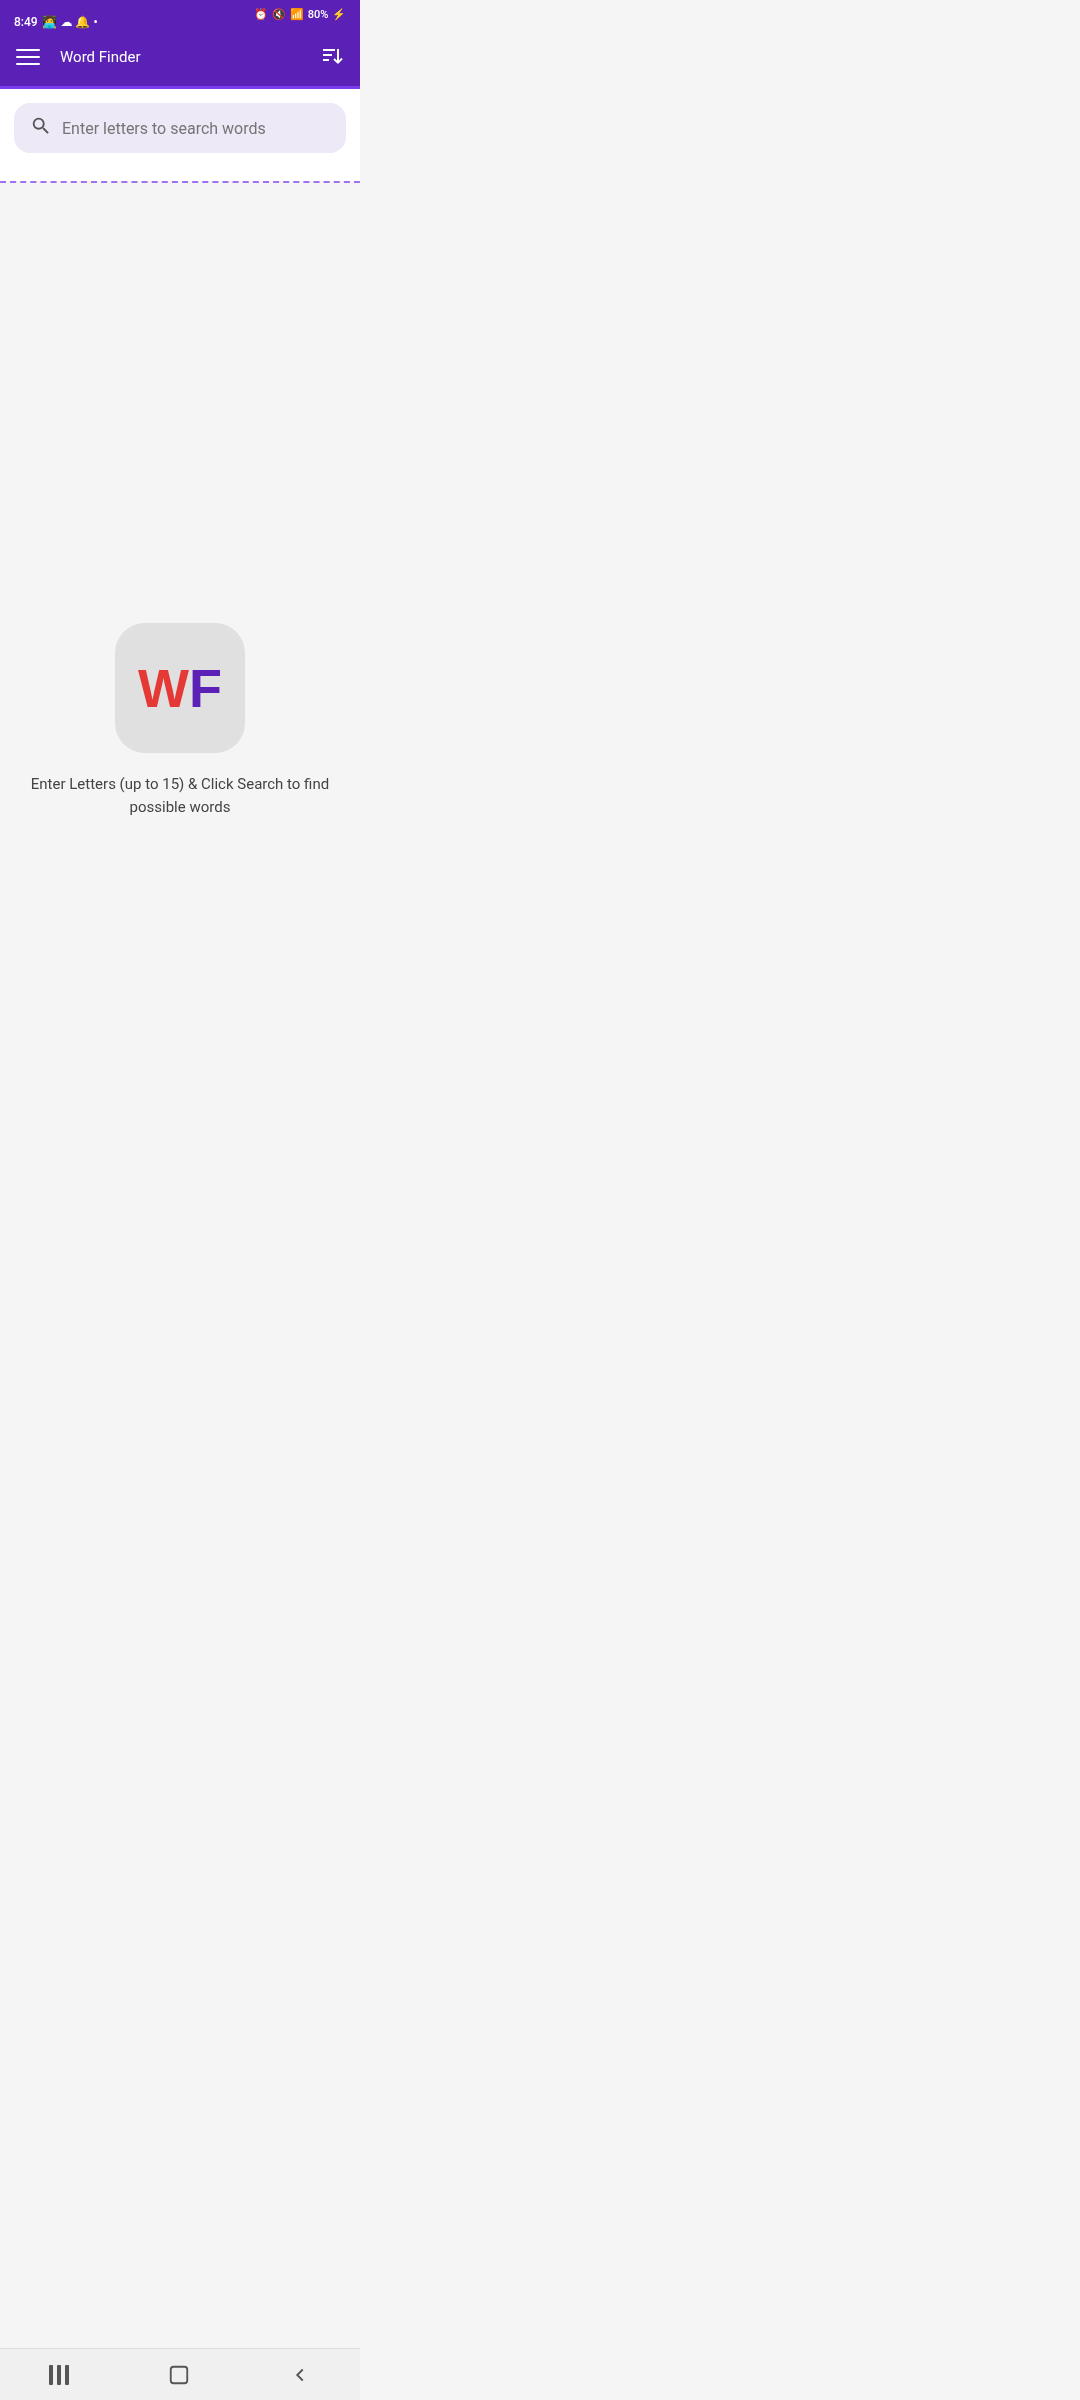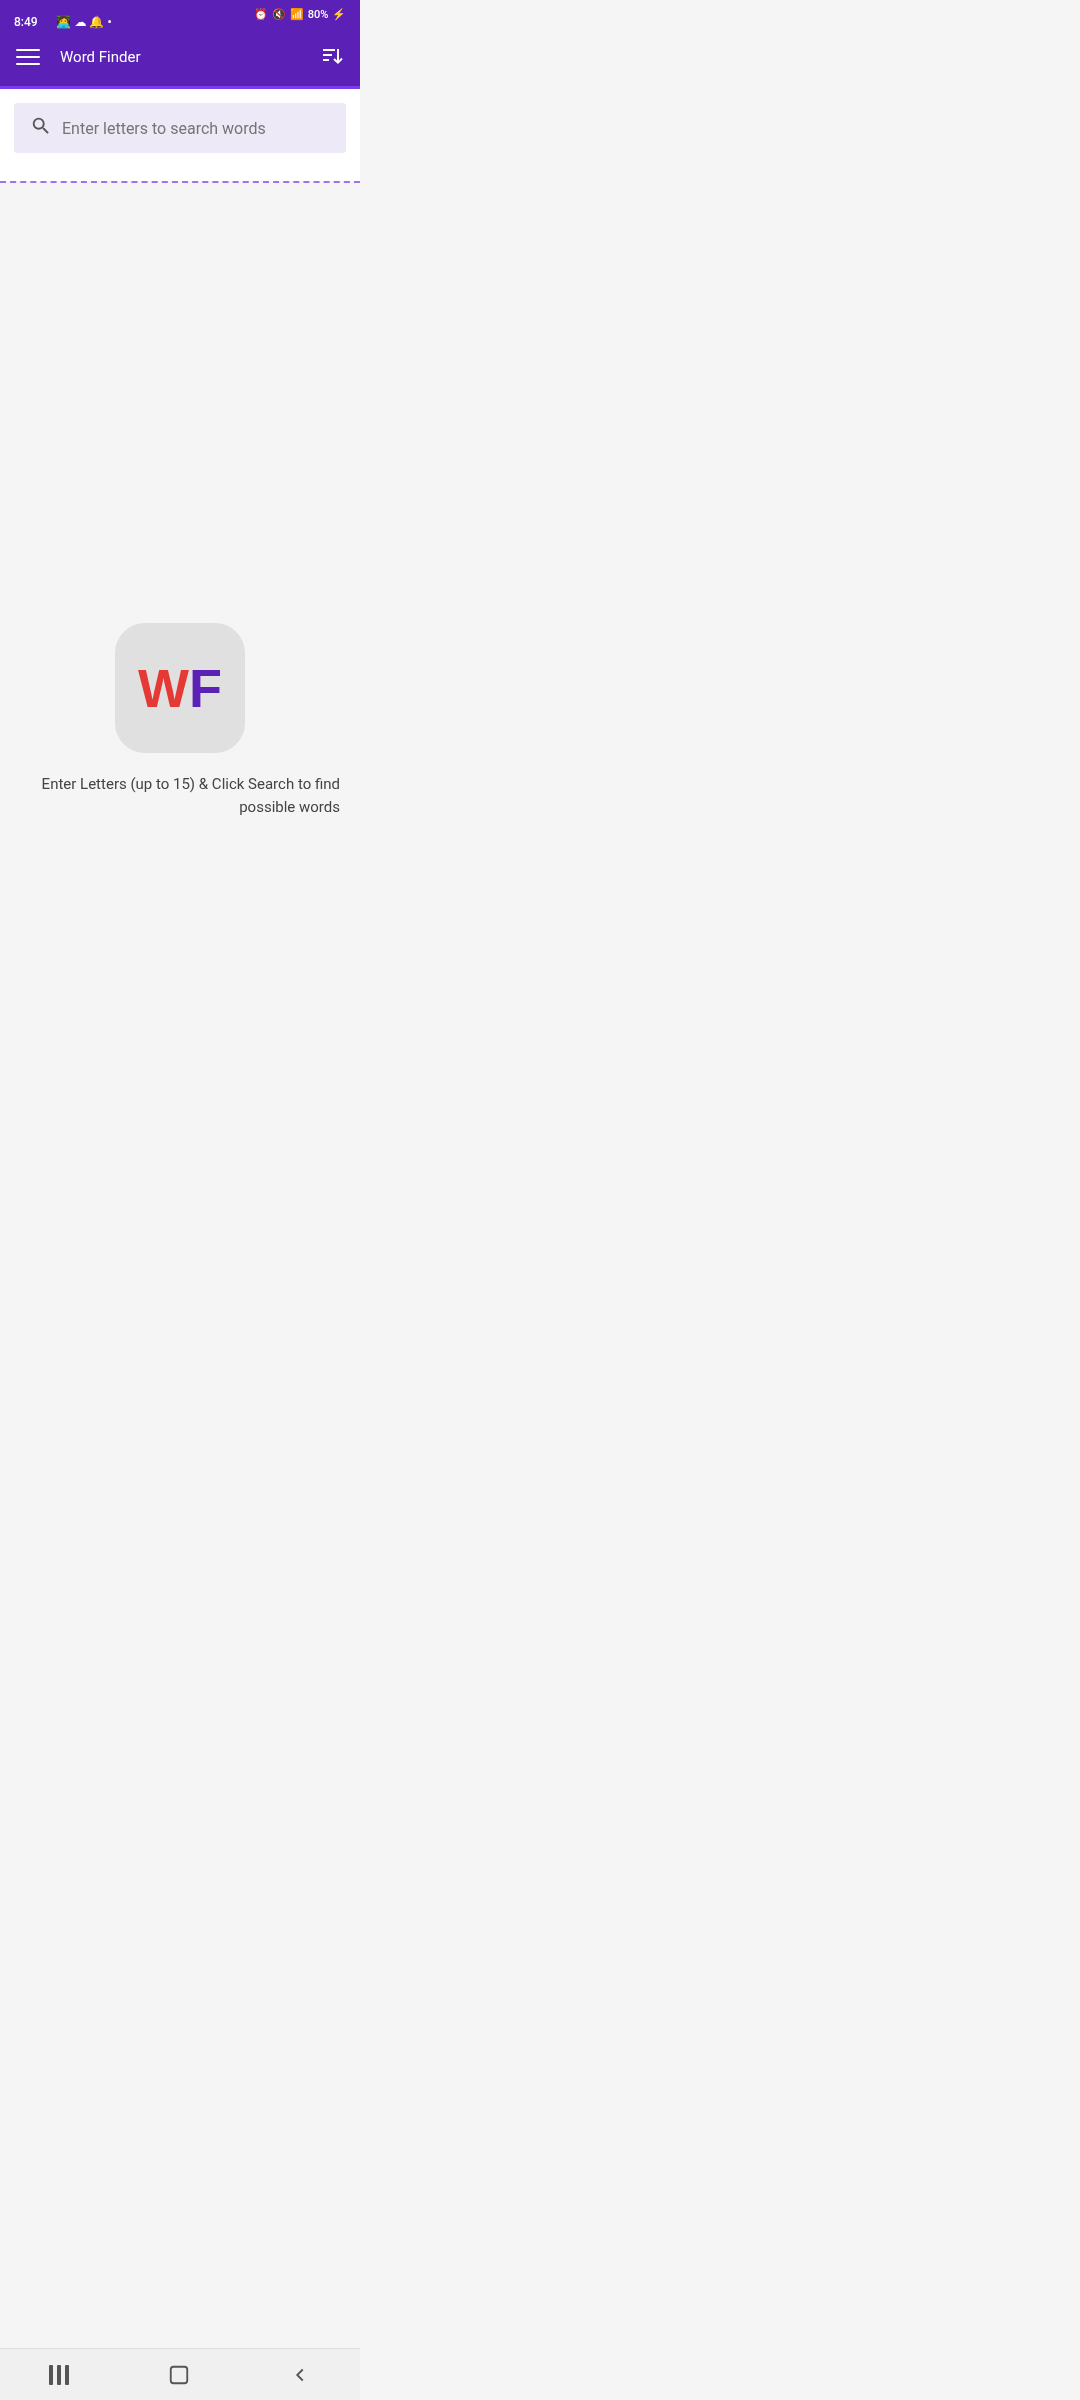--- a/index.html
+++ b/index.html
@@ -26,21 +26,21 @@
       justify-content: space-between;
       padding: 0 14px;
       color: white;
       font-size: 12px;
       font-weight: 500;
     }
 
     .status-left {
       display: flex;
       align-items: flex-start;
-      gap: 19px;
+      gap: 5px;
       margin-top: 16px;
     }
 
     .status-right {
       display: flex;
       align-items: center;
       gap: 4px;
       font-size: 11px;
     }
 
@@ -94,21 +94,21 @@
 
     
     .main-content {
       background: white;
       padding: 14px;
     }
 
     
     .search-container {
       background: #ede9f7;
-      border-radius: 3px;
+      border-radius: 16px;
       padding: 12px 16px;
       display: flex;
       align-items: center;
       margin-bottom: 14px;
     }
 
     .search-icon-wrap {
       margin-right: 10px;
       color: #555;
     }
@@ -236,21 +236,21 @@
     }
 
     .logo-letters {
       display: flex;
       align-items: center;
     }
 
     .hint-text {
       font-size: 15px;
       color: #444;
-      text-align: right;
+      text-align: center;
       line-height: 1.5;
     }
 
     
     .bottom-nav {
       background: #f0f0f0;
       height: 52px;
       display: flex;
       align-items: center;
       justify-content: space-around;

